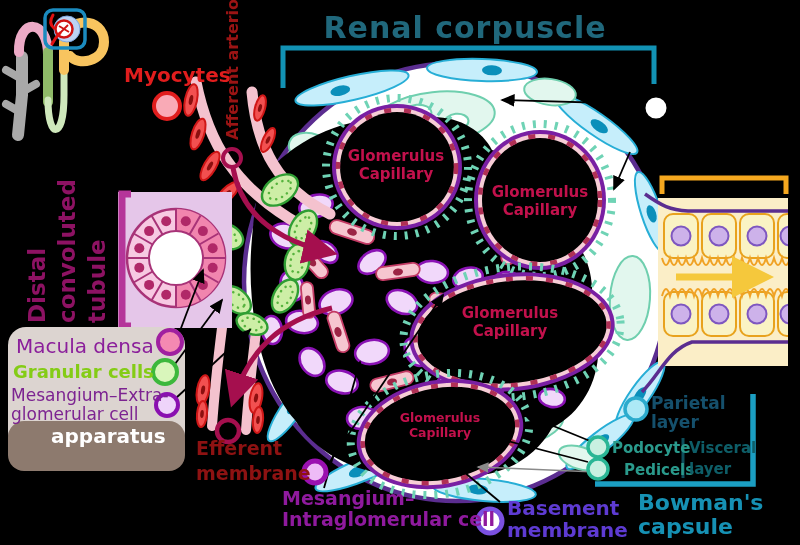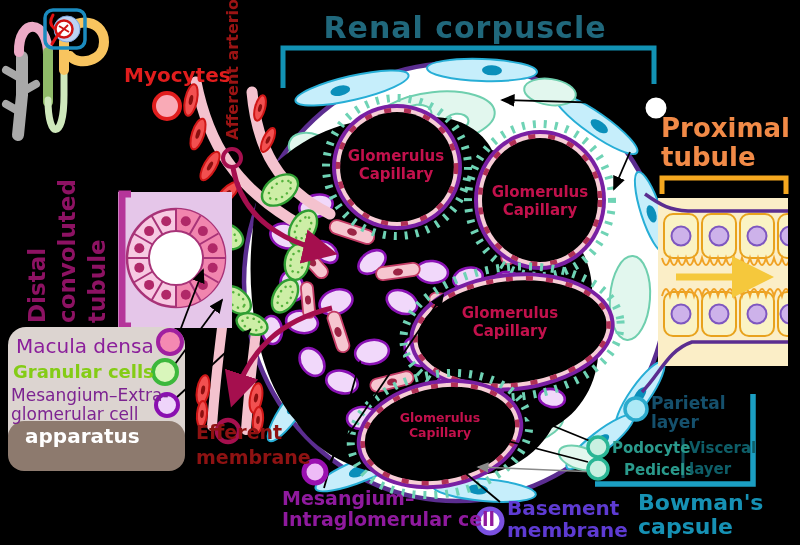--- a/index.html
+++ b/index.html
@@ -385,43 +385,39 @@
 <div class="lbl" style="left:124px;top:63px;font-size:20px;color:#e11d1d;">Myocytes</div>
 
 <div class="lbl rot ctr" style="left:166px;top:61px;width:136px;height:22px;font-size:16px;color:#9b1414;">Afferent arteriole</div>
 
 <div class="lbl rot" style="left:-25px;top:188px;width:182px;height:88px;font-size:23px;line-height:30px;color:#8d1263;">
   <div>Distal</div>
   <div>convoluted</div>
   <div>tubule</div>
 </div>
 
-<div class="lbl" style="left:661px;top:114px;font-size:26px;line-height:29px;color:#f18a47;">
-  <div>Proximal</div>
-  <div>tubule</div>
-</div>
 
 <div class="lbl ctr" style="left:321px;top:147px;width:150px;font-size:15px;line-height:18px;color:#c2114c;">
   <div>Glomerulus</div>
   <div>Capillary</div>
 </div>
 <div class="lbl ctr" style="left:465px;top:183px;width:150px;font-size:15px;line-height:18px;color:#c2114c;">
   <div>Glomerulus</div>
   <div>Capillary</div>
 </div>
 <div class="lbl ctr" style="left:435px;top:304px;width:150px;font-size:15px;line-height:18px;color:#c2114c;">
   <div>Glomerulus</div>
   <div>Capillary</div>
 </div>
 <div class="lbl ctr" style="left:365px;top:410px;width:150px;font-size:12.5px;line-height:15px;color:#c2114c;">
   <div>Glomerulus</div>
   <div>Capillary</div>
 </div>
 
-<div class="lbl" style="left:196px;top:420px;font-size:19px;line-height:25px;color:#8e1212;">
+<div class="lbl" style="left:196px;top:436px;font-size:19px;line-height:25px;color:#8e1212;">
   <div>Efferent</div>
   <div>membrane</div>
 </div>
 
 <div class="lbl" style="left:282px;top:488px;font-size:19px;line-height:21px;color:#8f1a9e;">
   <div>Mesangium–</div>
   <div>Intraglomerular cell</div>
 </div>
 
 <div class="lbl" style="left:507px;top:497px;font-size:20px;line-height:22px;color:#5e3bd2;">
@@ -447,16 +443,16 @@
   <div>capsule</div>
 </div>
 
 <div class="lbl" style="left:16px;top:334px;font-size:20px;font-weight:normal;color:#8b1f9b;">Macula densa</div>
 <div class="lbl" style="left:13px;top:361px;font-size:18px;font-weight:bold;color:#84cc16;">Granular cells</div>
 <div class="lbl" style="left:11px;top:386px;font-size:17px;line-height:19px;font-weight:normal;color:#7c2391;">
   <div>Mesangium–Extra-</div>
   <div>glomerular cell</div>
 </div>
 <div class="lbl" style="left:19px;top:425px;font-size:20px;line-height:23px;color:#ffffff;">
-  <div style="padding-left:6px;">apparatus</div>
+  <div style="padding-left:6px;margin-left:26px;">apparatus</div>
 </div>
 
 </div>
 
 </body></html>

